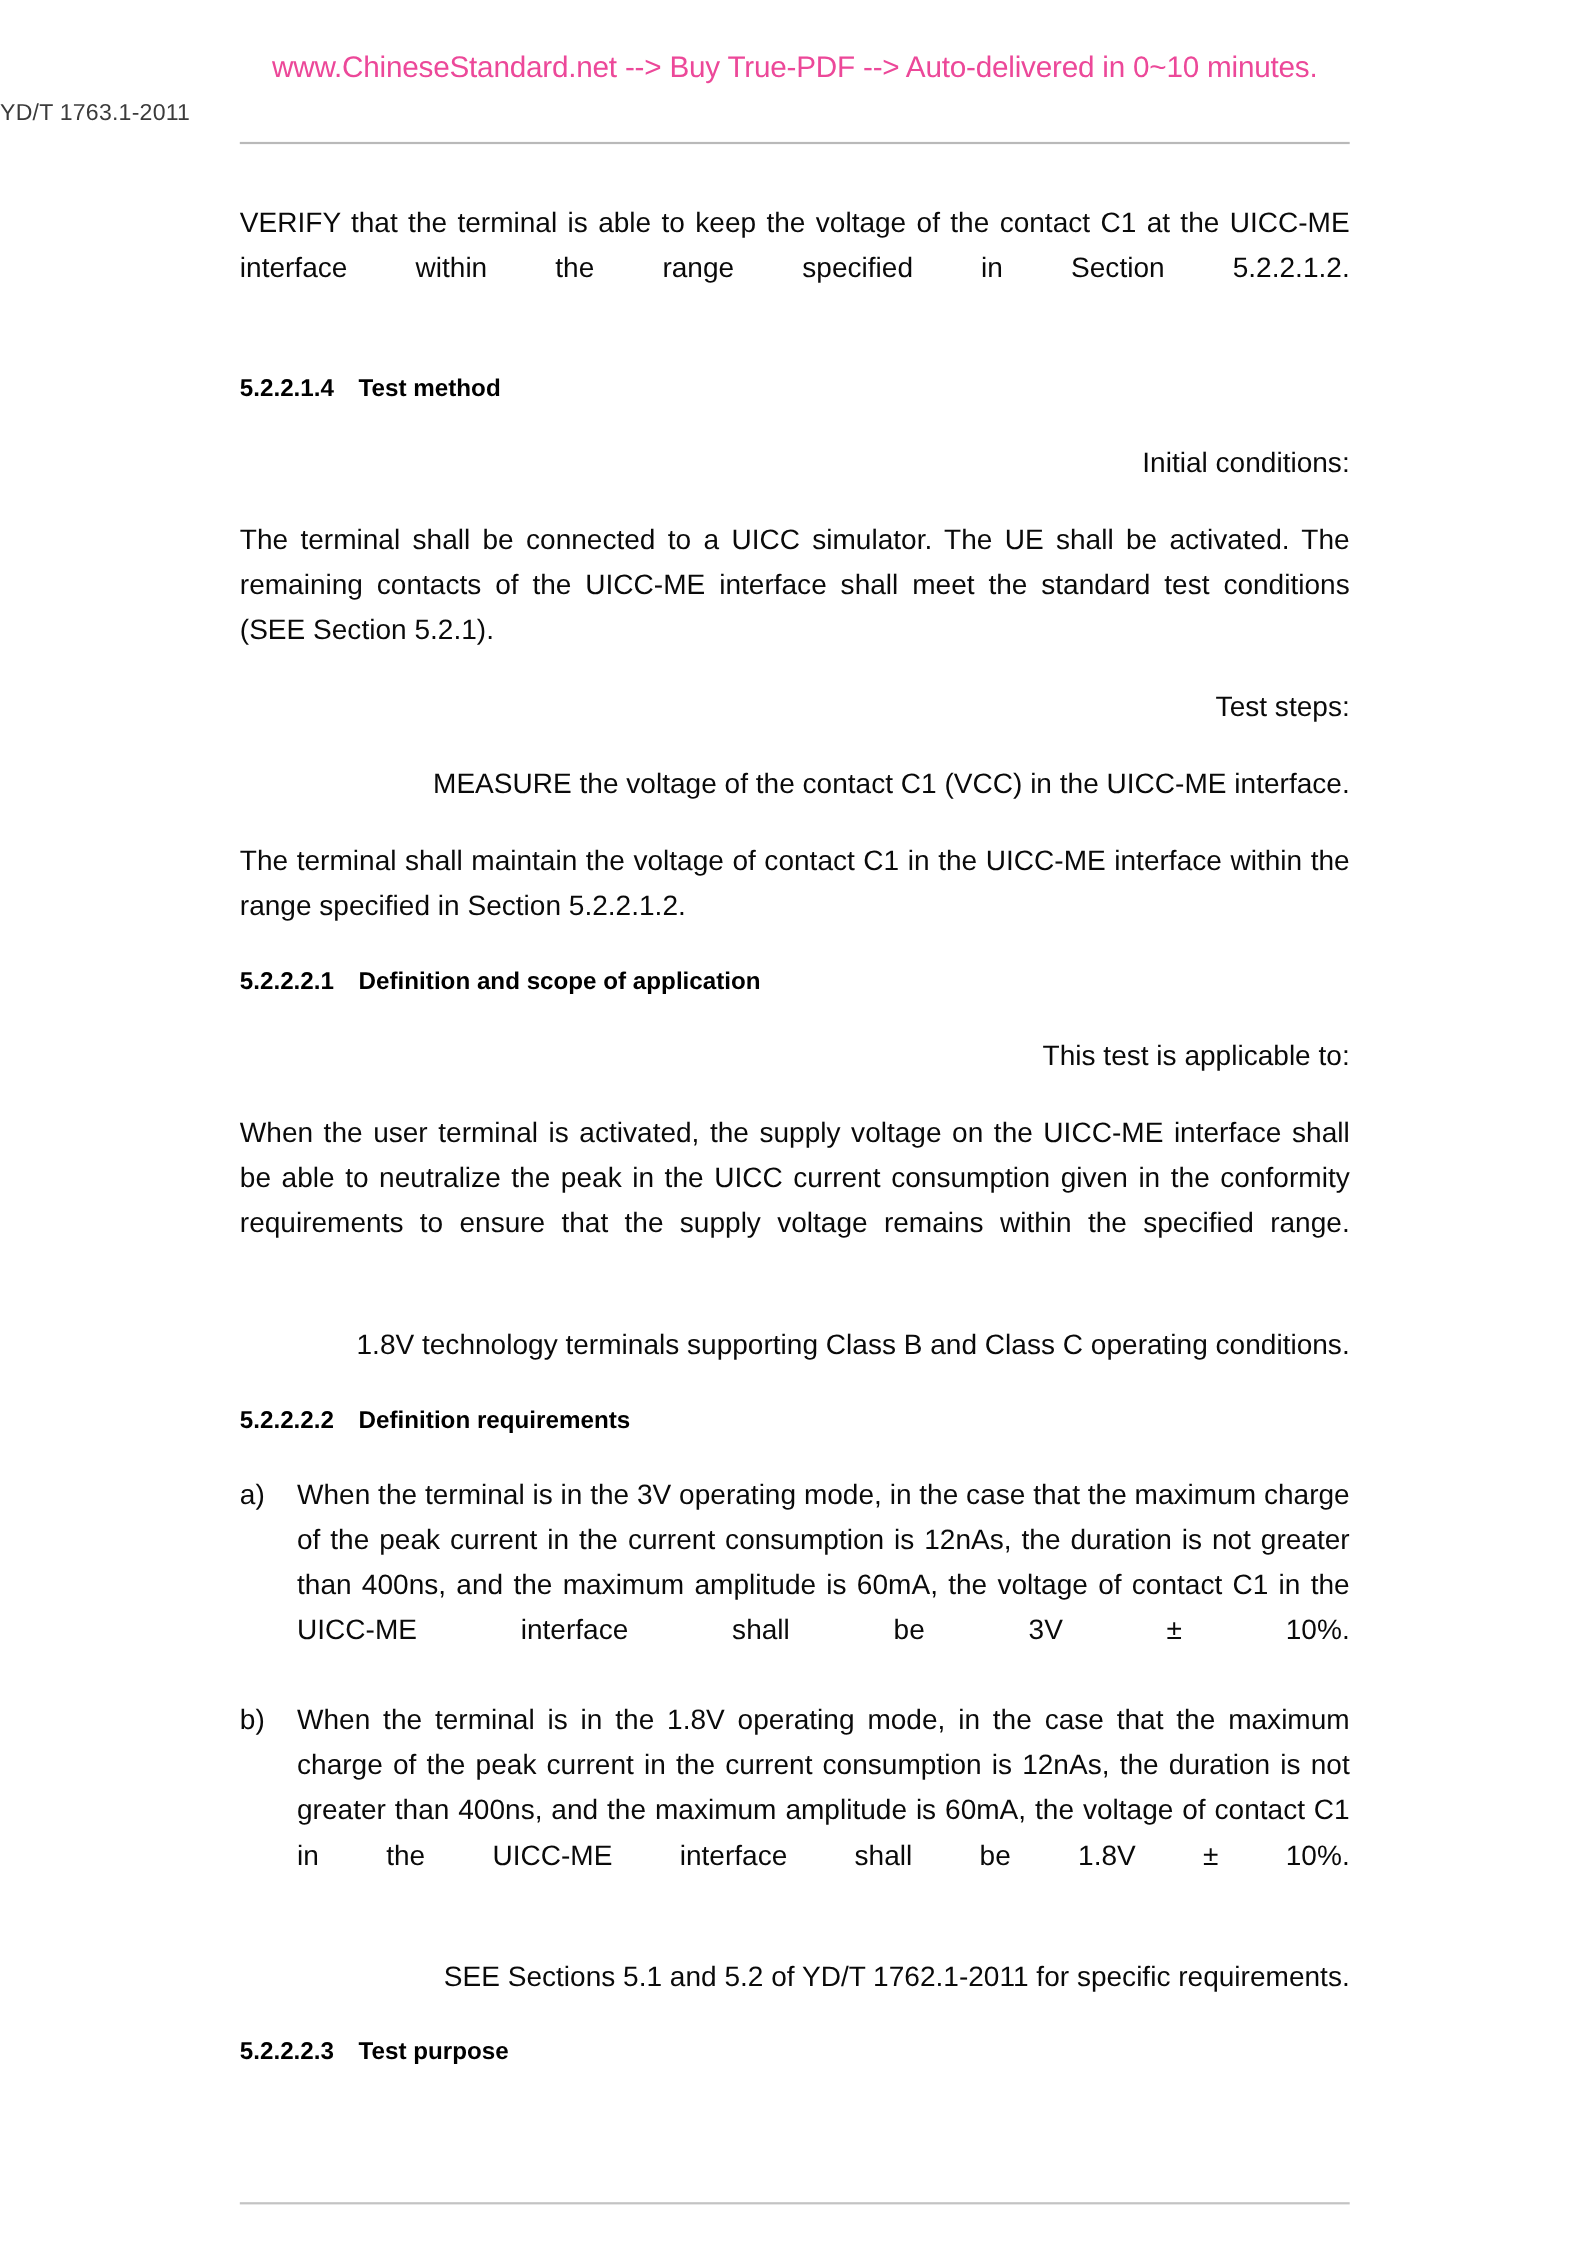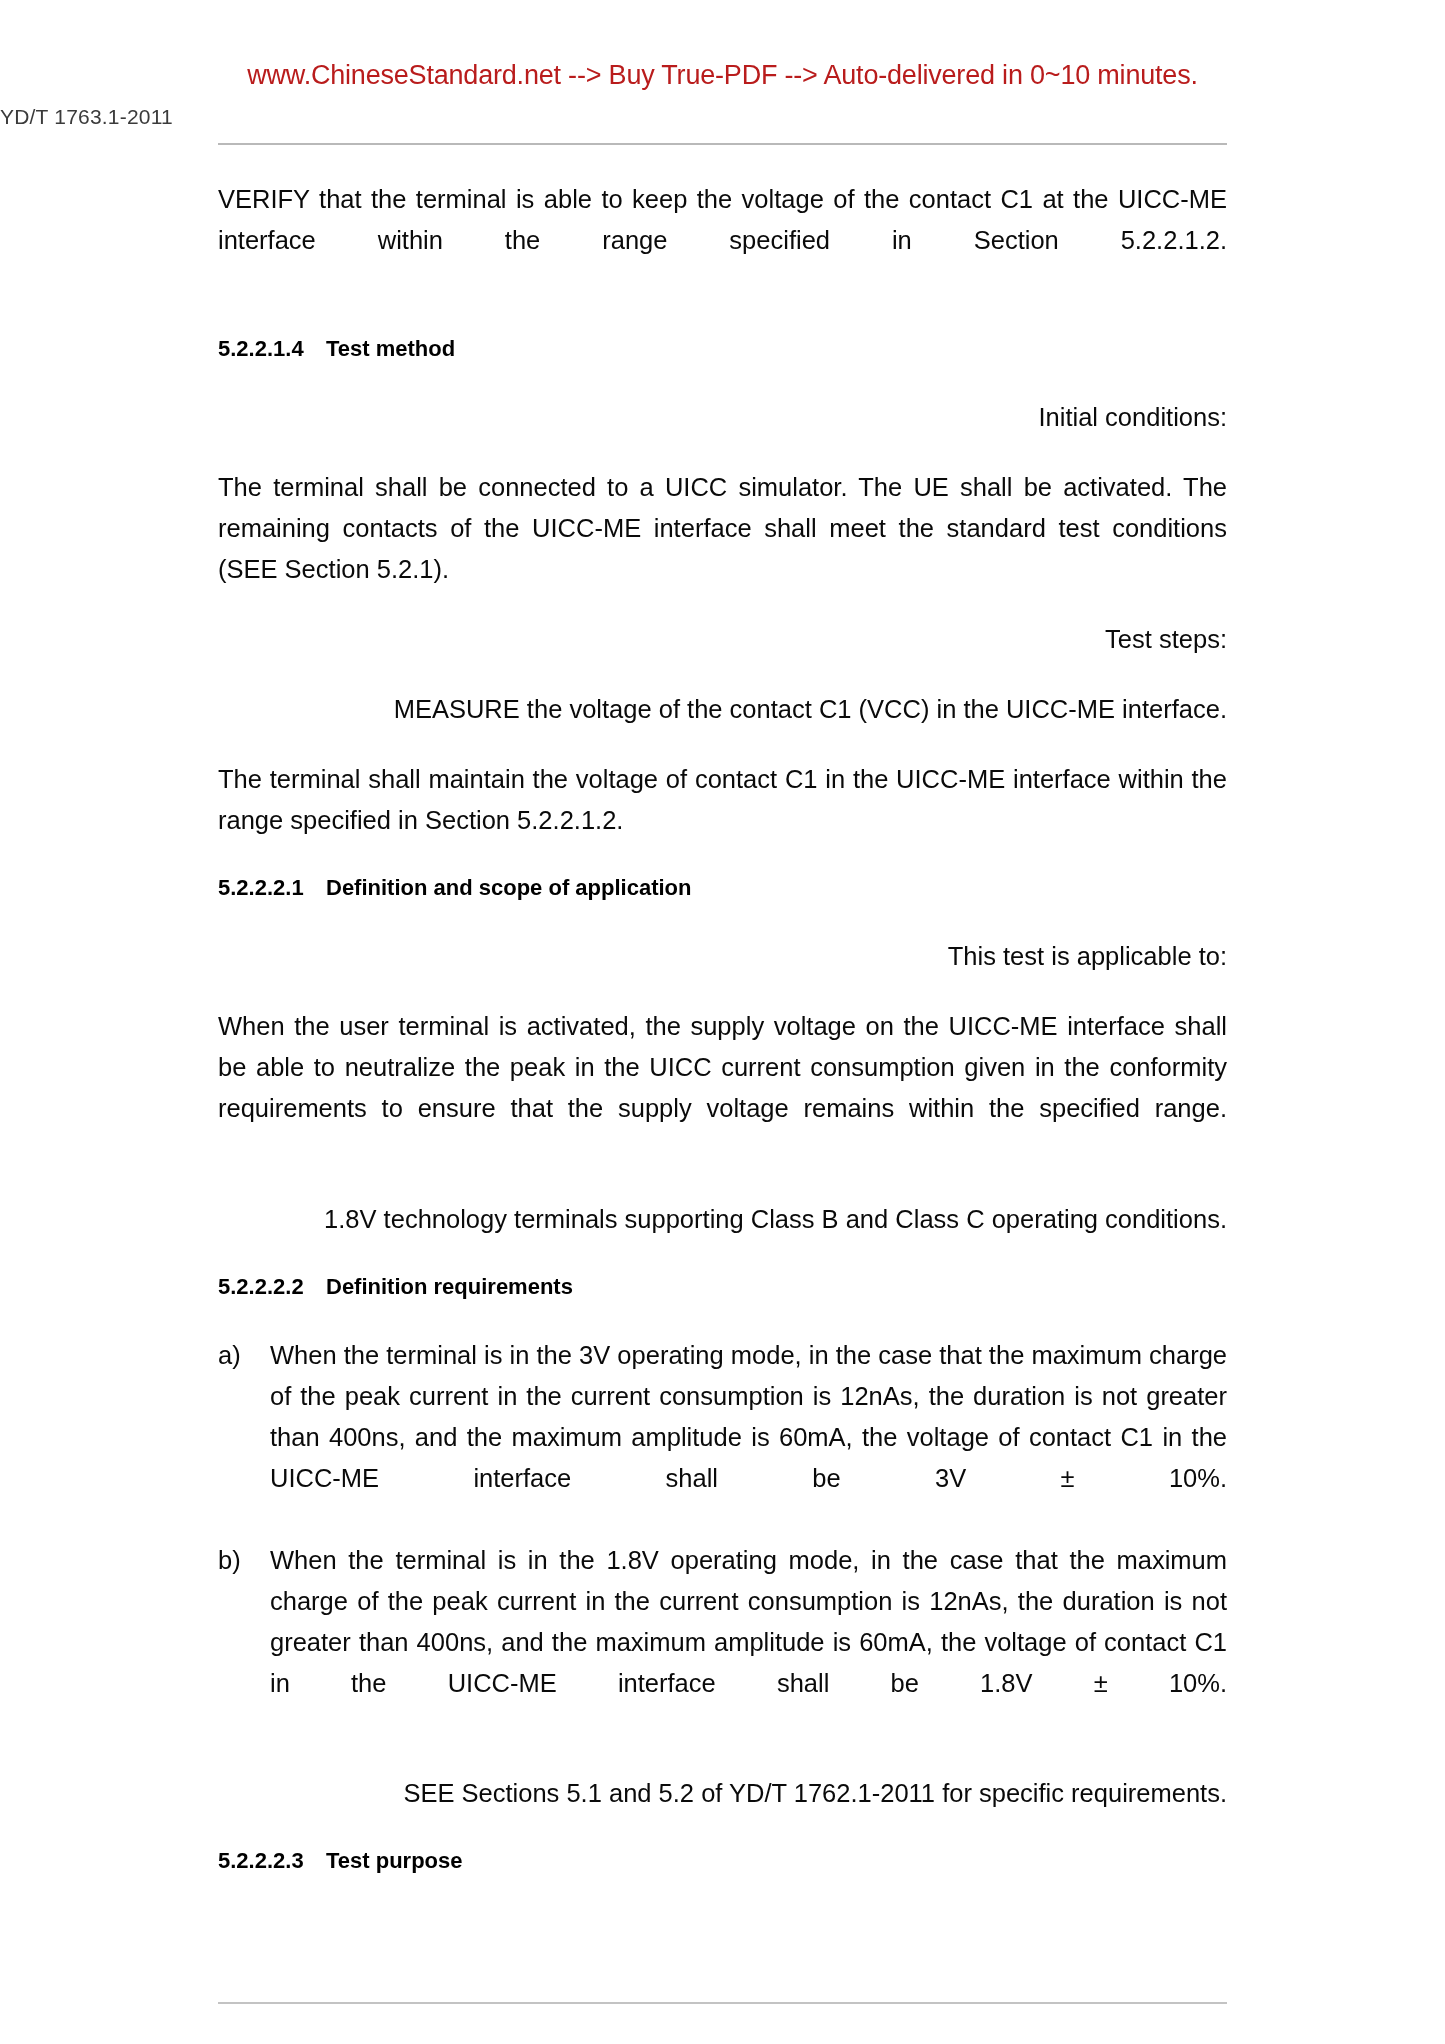--- a/index.html
+++ b/index.html
@@ -18,45 +18,45 @@
 
   .page {
     position: absolute;
     inset: 0;
     display: flex;
     flex-direction: column;
   }
 
   
   .watermark-header {
-    margin-top: 60px;
+    margin-top: 46px;
     text-align: center;
     font-size: 27px;
-    color: #b91c1c;
+    color: #ec4899;
     letter-spacing: -0.2px;
     white-space: nowrap;
   }
 
   .std-number {
     margin-top: 14px;
     text-align: left;
     font-size: 21px;
     color: #3b3b3b;
     letter-spacing: 0.2px;
   }
 
   .header-rule {
     margin: 14px 218px 0 218px;
     border-top: 2px solid #b9b9b9;
   }
 
   
   .content {
     margin: 0 218px;
-    padding-top: 34px;
+    padding-top: 52px;
     flex: 1 1 auto;
   }
 
   p, h3, li {
     margin: 0;
     padding: 0;
   }
 
   .para {
     font-size: 25.5px;

